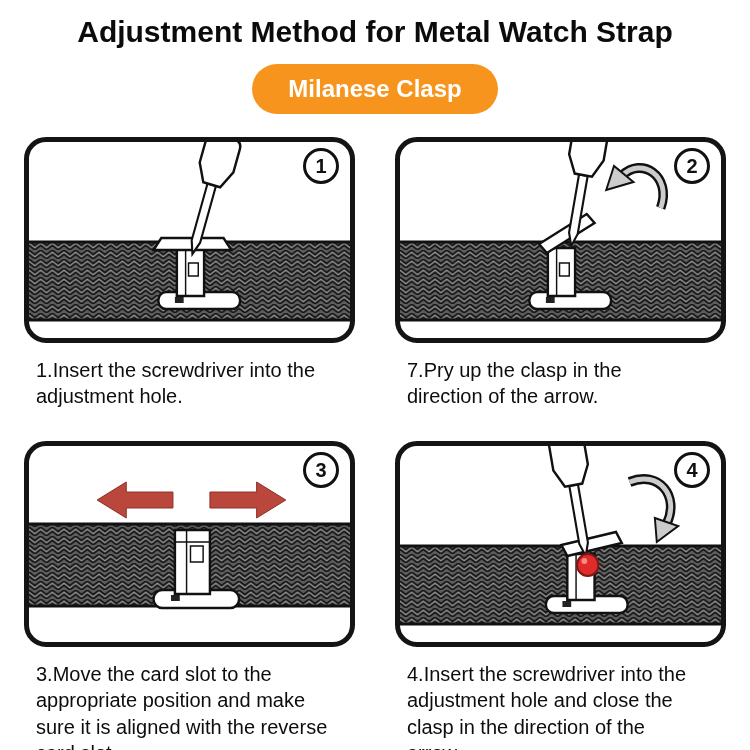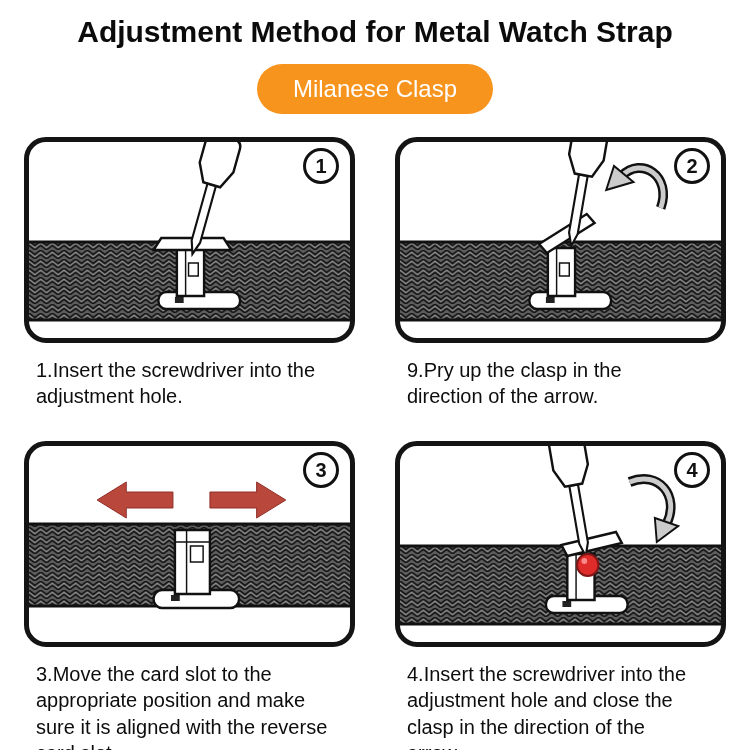--- a/index.html
+++ b/index.html
@@ -7,21 +7,21 @@
     width:750px; height:750px; background:#ffffff;
     font-family:"Liberation Sans", sans-serif; color:#111;
     overflow:hidden;
   }
   .page { width:750px; height:584px; }
   .header { text-align:center; padding-top:15px; }
   .title { font-size:30px; font-weight:bold; color:#0b0b0b; margin:0; }
   .subtitle { font-size:20px; color:#2e2e2e; margin-top:11px; }
   .badge {
     display:inline-block; margin-top:15px; color:#fff;
-    font-size:24px; font-weight:normal; padding:11px 36px;
+    font-size:24px; font-weight:bold; padding:11px 36px;
     border-radius:26px; background:#f7941e;
   }
   .grid {
     display:grid; grid-template-columns:1fr 1fr;
     column-gap:40px; row-gap:0; padding:0 24px; margin-top:23px;
   }
   .panel {
     position:relative; height:196px; background:#fff;
     border:5px solid #141414; border-radius:22px; overflow:hidden;
   }
@@ -102,21 +102,21 @@
             <path d="M268 66 C 280 34 248 14 228 34" fill="none" stroke="#cccccc" stroke-width="5"></path>
             <polygon points="212,48 220,24 240,40" fill="#cccccc" stroke="#111" stroke-width="2"></polygon>
           </g>
           <g transform="translate(176,104) rotate(10)" fill="#fff" stroke="#111">
             <path d="M0 0 L-4.5 -13 L-4.5 -72 L4.5 -72 L4.5 -13 Z" stroke-width="2.2"></path>
             <path d="M-9 -72 L-18 -90 L-18 -114 Q-18 -122 -10 -122 L10 -122 Q18 -122 18 -114 L18 -90 L9 -72 Z" stroke-width="2.5"></path>
           </g>
         </svg>
         <div class="stepnum">2</div>
       </div>
-      <div class="caption">9.Pry up the clasp in the direction of the arrow.</div>
+      <div class="caption">7.Pry up the clasp in the direction of the arrow.</div>
     </div>
 
     <div class="step">
       <div class="panel">
         <svg viewBox="0 0 330 196" preserveAspectRatio="none">
           <defs>
             <pattern id="m3" width="12" height="9" patternUnits="userSpaceOnUse">
               <rect width="12" height="9" fill="#5e5e5e"></rect>
               <path d="M0 0 L6 4.5 L12 0 M0 4.5 L6 9 L12 4.5" fill="none" stroke="#161616" stroke-width="1.6"></path>
               <path d="M0 2.2 L6 6.8 L12 2.2" fill="none" stroke="#999999" stroke-width="0.9"></path>

